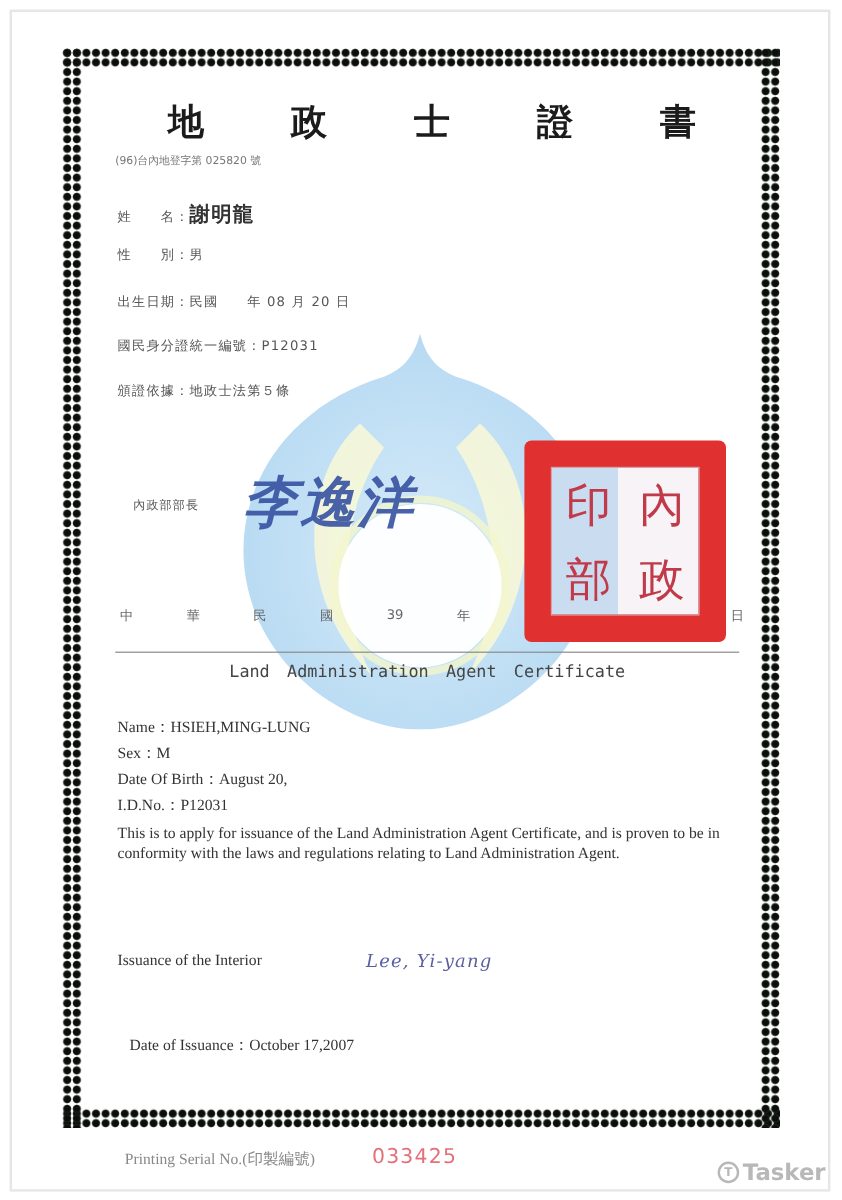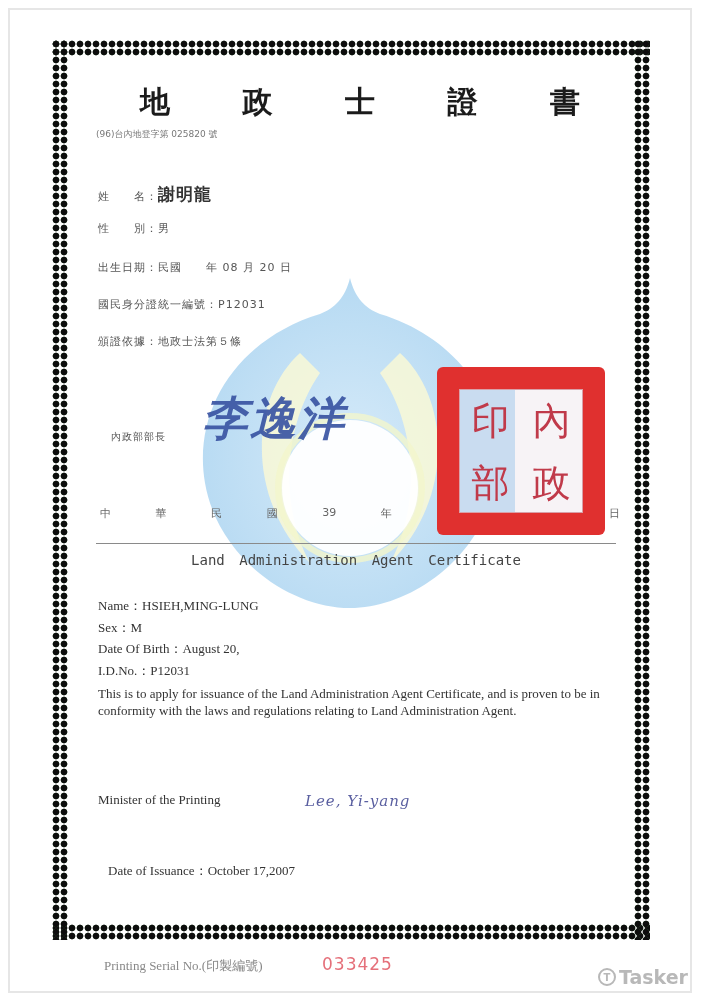--- a/index.html
+++ b/index.html
@@ -29,21 +29,21 @@
 
   
   .emblem { position: absolute; left: 190px; top: 278px; width: 320px; height: 330px; pointer-events: none; }
 
   .title-cn {
     left: 140px; top: 82px; width: 440px;
     display: flex; justify-content: space-between;
     font-family: "DejaVu Serif", serif; font-size: 30px; font-weight: bold; color: #1b1b1b;
   }
   .docno { left: 96px; top: 128px; font-size: 9px; color: #777; font-family: "DejaVu Sans", sans-serif; }
-  .cn-field { font-size: 11px; color: #555; font-family: "DejaVu Sans", sans-serif; letter-spacing: 1px; margin-top: 16px; }
+  .cn-field { font-size: 11px; color: #555; font-family: "DejaVu Sans", sans-serif; letter-spacing: 1px; }
   .cn-field .lbl { display: inline-block; }
   .cn-name-val { font-size: 17px; color: #333; font-weight: bold; letter-spacing: 1px; }
 
   .sig-cn {
     left: 202px; top: 388px; font-size: 46px; color: #3a55a3; font-family: Liberation Mono, monospace;
     font-weight: bold; font-style: italic; letter-spacing: 2px; opacity: 0.92; text-align: right;
   }
   .seal {
     position: absolute; left: 437px; top: 367px; width: 168px; height: 168px;
     background: #e0302f; border-radius: 6px; box-sizing: border-box;
@@ -66,21 +66,21 @@
     font-family: "DejaVu Sans Mono", monospace; font-size: 14px; color: #444; word-spacing: 6px;
   }
   .en { font-family: "Liberation Serif", serif; font-size: 13px; color: #333; }
   .en-body { left: 98px; top: 685px; width: 520px; line-height: 17px; white-space: normal; }
 
   .sig-en {
     left: 305px; top: 792px; font-family: "DejaVu Serif", serif; font-style: italic; font-size: 15px;
     color: #5a5fa0; letter-spacing: 1px;
   }
   .serial-lbl { left: 104px; top: 957px; font-family: "Liberation Serif", serif; font-size: 13px; color: #888; text-align: center; }
-  .serial-val { left: 310px; top: 954px; font-family: "DejaVu Sans", sans-serif; font-size: 17px; color: #e5707a; letter-spacing: 1px; margin-left: 12px; }
+  .serial-val { left: 310px; top: 954px; font-family: "DejaVu Sans", sans-serif; font-size: 17px; color: #e5707a; letter-spacing: 1px; }
 
   .wm { right: 14px; top: 966px; font-family: "DejaVu Sans", sans-serif; font-weight: bold; font-size: 19px; color: #b8b8b8; display: flex; align-items: center; gap: 3px; }
   .wm-logo { width: 18px; height: 18px; border-radius: 50%; border: 2px solid #b8b8b8; box-sizing: border-box; display: inline-flex; align-items: center; justify-content: center; font-size: 10px; color: #b8b8b8; }
 </style>
 </head>
 <body>
 
 <div class="frame"></div>
 
 <svg class="emblem" viewBox="0 0 320 330">
@@ -163,21 +163,21 @@
   <span>Sex：</span><span>M</span>
 </div>
 <div class="abs en" style="left:98px;top:640px;">
   <span>Date Of Birth：</span><span>August 20,</span>
 </div>
 <div class="abs en" style="left:98px;top:662px;text-align:right;">
   <span>I.D.No.：</span><span>P12031</span>
 </div>
 <div class="abs en en-body">This is to apply for issuance of the Land Administration Agent Certificate, and is proven to be in conformity with the laws and regulations relating to Land Administration Agent.</div>
 
-<div class="abs en" style="left:98px;top:792px;">Minister of the Printing</div>
+<div class="abs en" style="left:98px;top:792px;">Issuance of the Interior</div>
 <div class="abs sig-en">Lee, Yi-yang</div>
 
 <div class="abs en" style="left:108px;top:862px;">
   <span>Date of Issuance：</span><span>October 17,2007</span>
 </div>
 
 <div class="abs serial-lbl">Printing Serial No.(印製編號)</div>
 <div class="abs serial-val">033425</div>
 
 <div class="abs wm">

